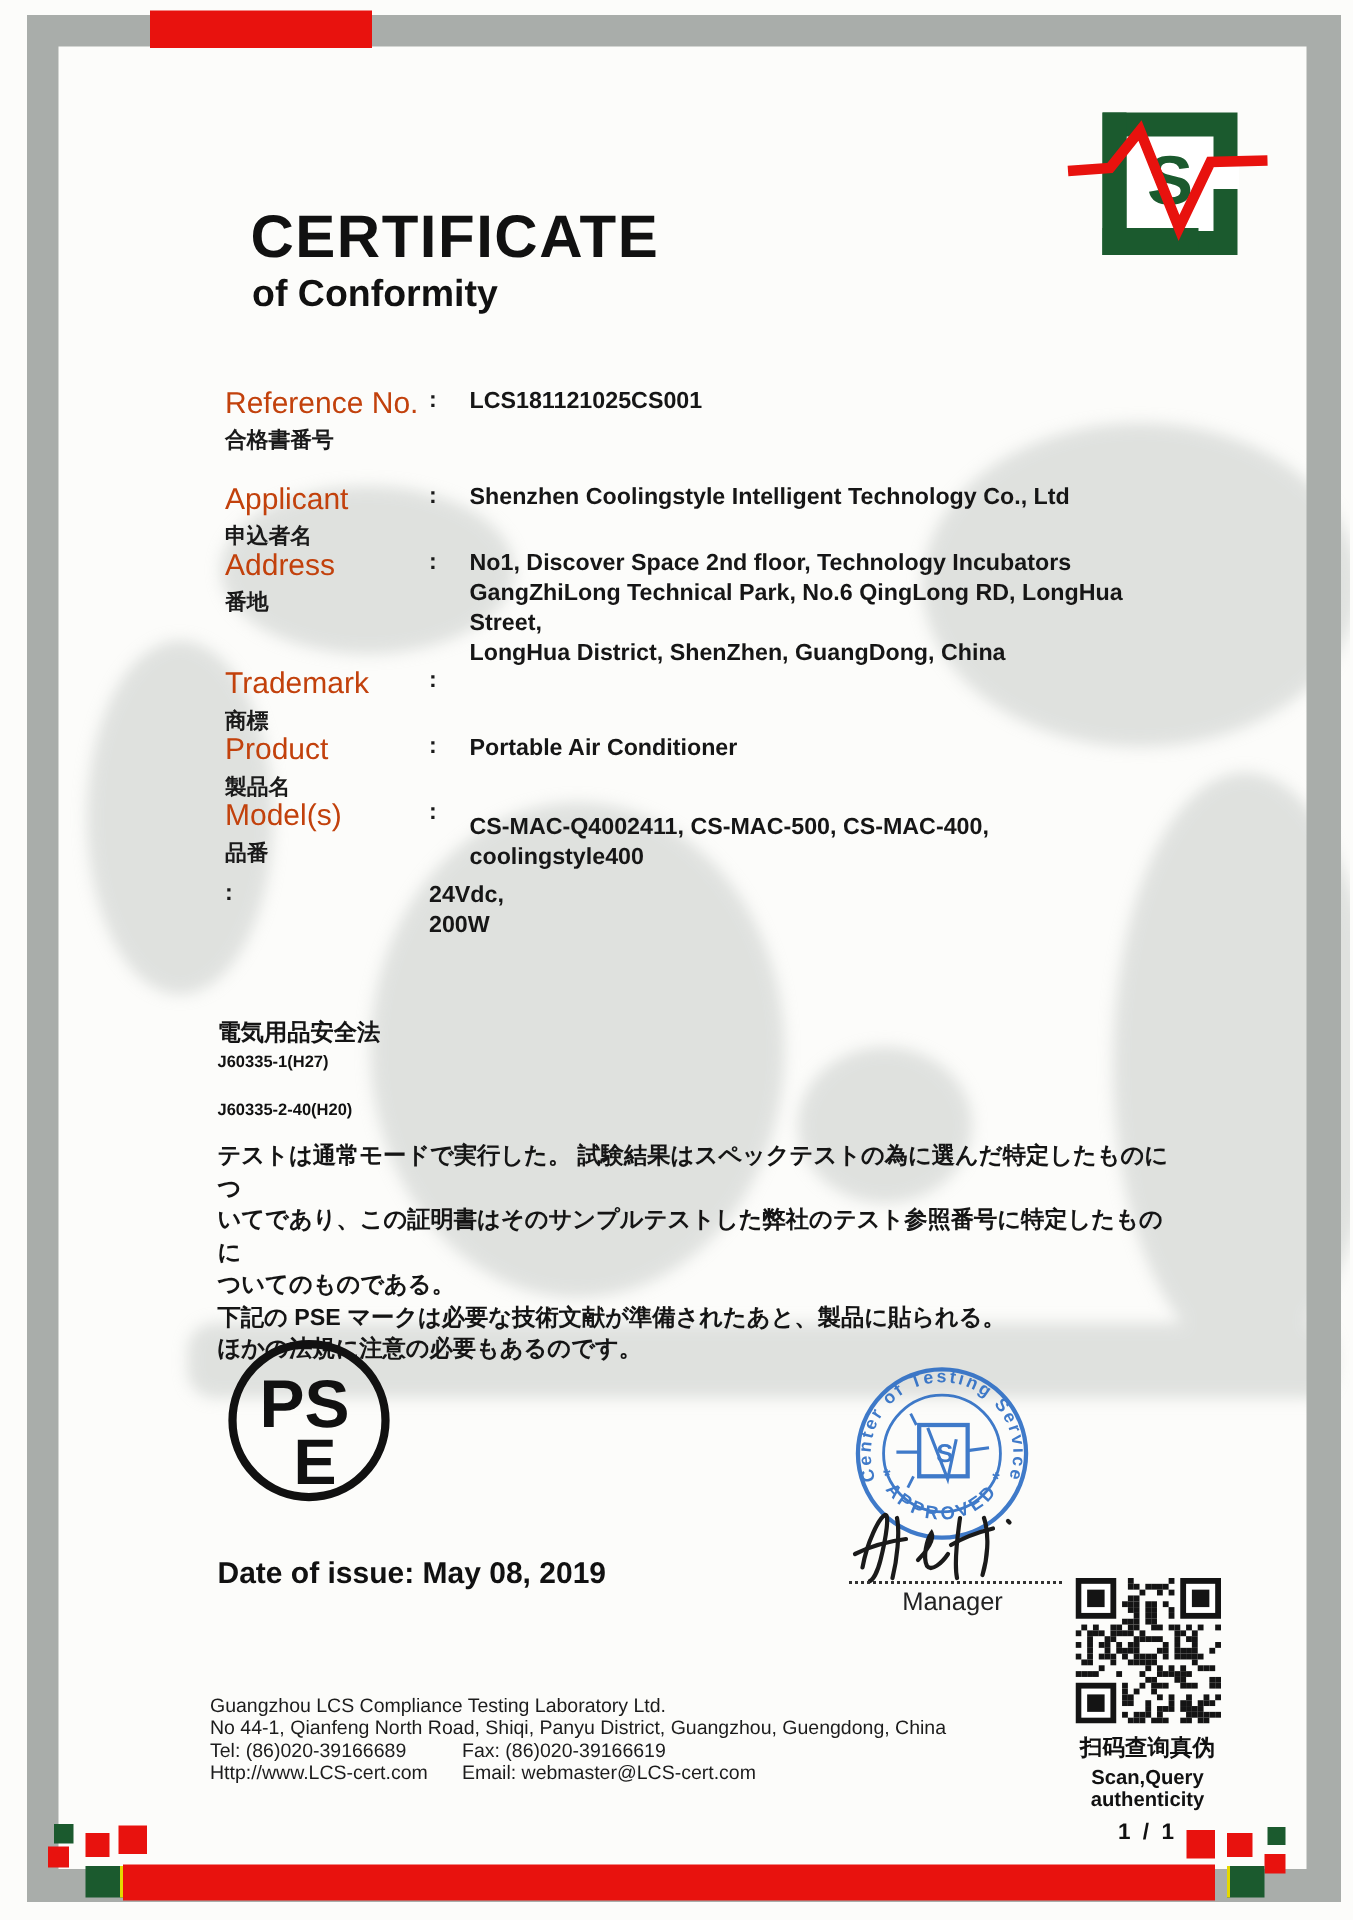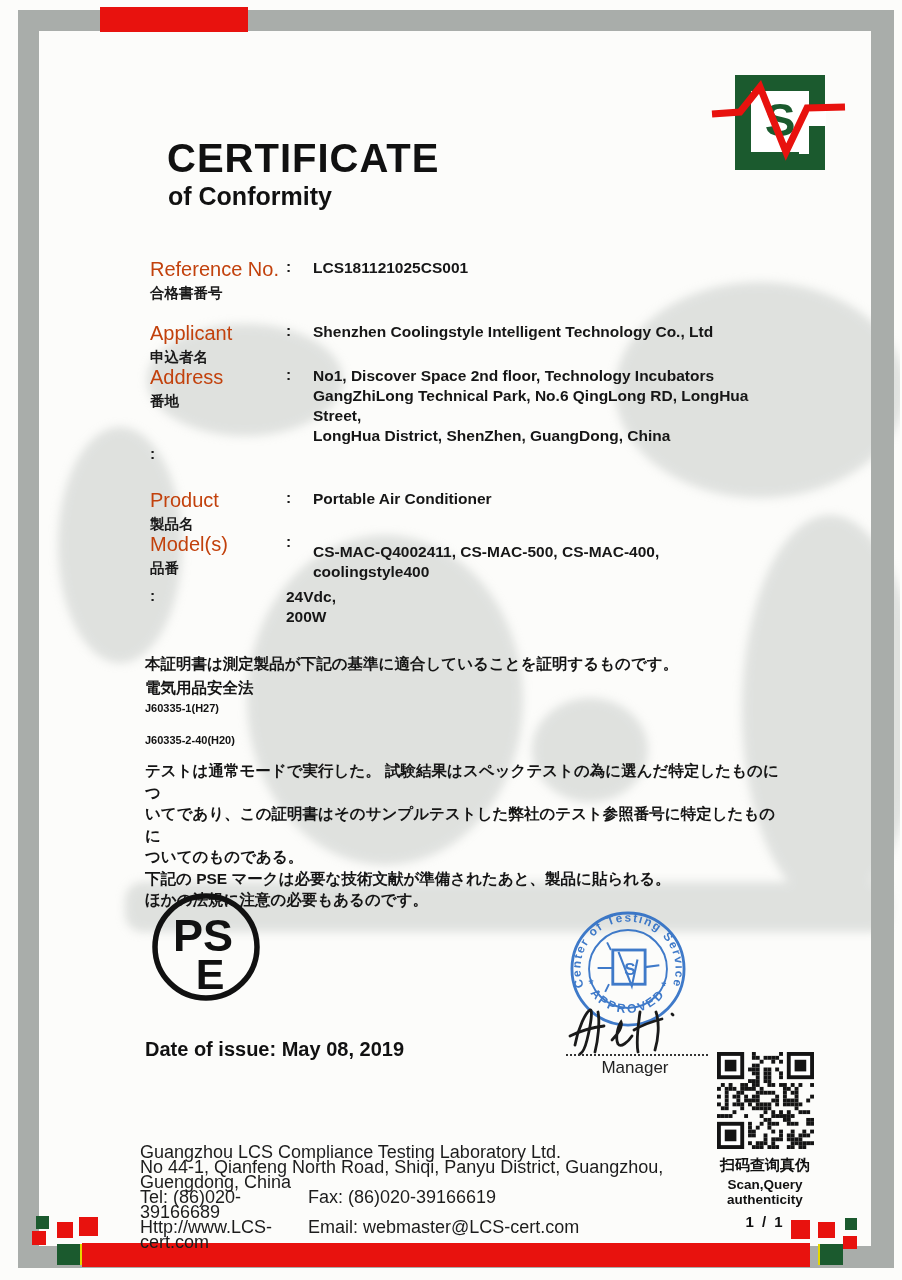--- a/index.html
+++ b/index.html
@@ -45,21 +45,21 @@
   .sign{position:absolute; left:560px; top:1000px;}
   .sign-dots{position:absolute; left:566px; top:1054px; width:142px; border-top:2px dotted #333;}
   .sign-title{position:absolute; left:560px; top:1058px; width:150px; text-align:center; font-size:17px; color:#222;}
   
   .qr-box{position:absolute; left:705px; top:1052px; width:120px; text-align:center;}
   .qr-svg{width:97px; height:97px; display:block; margin:0 auto;}
   .qr-zh{font-size:15px; font-weight:bold; margin-top:7px; color:#111;}
   .qr-en{font-size:13.5px; font-weight:bold; margin-top:2px; color:#111;}
   .qr-page{font-size:15px; font-weight:bold; letter-spacing:2px; margin-top:6px; color:#111;}
   
-  .footer{position:absolute; left:140px; top:1129px; width:560px; font-size:18px; line-height:15px; color:#1c1c1c;margin-top:16px;}
+  .footer{position:absolute; left:140px; top:1129px; width:560px; font-size:13px; line-height:15px; color:#1c1c1c;}
   .footer .cols{display:grid; grid-template-columns:168px 1fr;}
 </style>
 </head>
 <body>
 
 <div class="page">
 
   <svg class="map-wm" width="870" height="720" viewBox="0 0 870 720">
     <defs>
         <filter id="wblur" x="-20%" y="-20%" width="140%" height="140%">
@@ -130,20 +130,24 @@
         <div class="jp">番地</div>
       </div>
     <div class="fcolon">:</div>
     <div class="fvalue">
       <div>No1, Discover Space 2nd floor, Technology Incubators</div>
       <div>GangZhiLong Technical Park, No.6 QingLong RD, LongHua Street,</div>
       <div>LongHua District, ShenZhen, GuangDong, China</div>
     </div>
   </div>
   <div class="frow" style="top:445px">
+    <div class="flabel">
+        <div class="en">Trademark</div>
+        <div class="jp">商標</div>
+      </div>
     <div class="fcolon">:</div>
   </div>
   <div class="frow" style="top:489px">
     <div class="flabel">
         <div class="en">Product</div>
         <div class="jp">製品名</div>
       </div>
     <div class="fcolon">:</div>
     <div class="fvalue">Portable Air Conditioner</div>
   </div>
@@ -153,21 +157,20 @@
         <div class="jp">品番</div>
       </div>
     <div class="fcolon">:</div>
     <div class="fvalue low">CS-MAC-Q4002411, CS-MAC-500, CS-MAC-400, coolingstyle400</div>
   </div>
   <div class="frow" style="top:587px">
     <div class="fcolon">:</div>
     <div class="fvalue">24Vdc, 200W</div>
   </div>
 
-  <div class="jpline" style="top:654px">本証明書は測定製品が下記の基準に適合していることを証明するものです。</div>
   <div class="jpline" style="top:678px">電気用品安全法</div>
   <div class="stdline" style="top:702px">J60335-1(H27)</div>
   <div class="stdline" style="top:734px">J60335-2-40(H20)</div>
   <div class="para" style="top:760px">
     <div>テストは通常モードで実行した。 試験結果はスペックテストの為に選んだ特定したものにつ</div>
     <div>いてであり、この証明書はそのサンプルテストした弊社のテスト参照番号に特定したものに</div>
     <div>ついてのものである。</div>
     <div>下記の PSE マークは必要な技術文献が準備されたあと、製品に貼られる。</div>
     <div>ほかの法規に注意の必要もあるのです。</div>
   </div>

